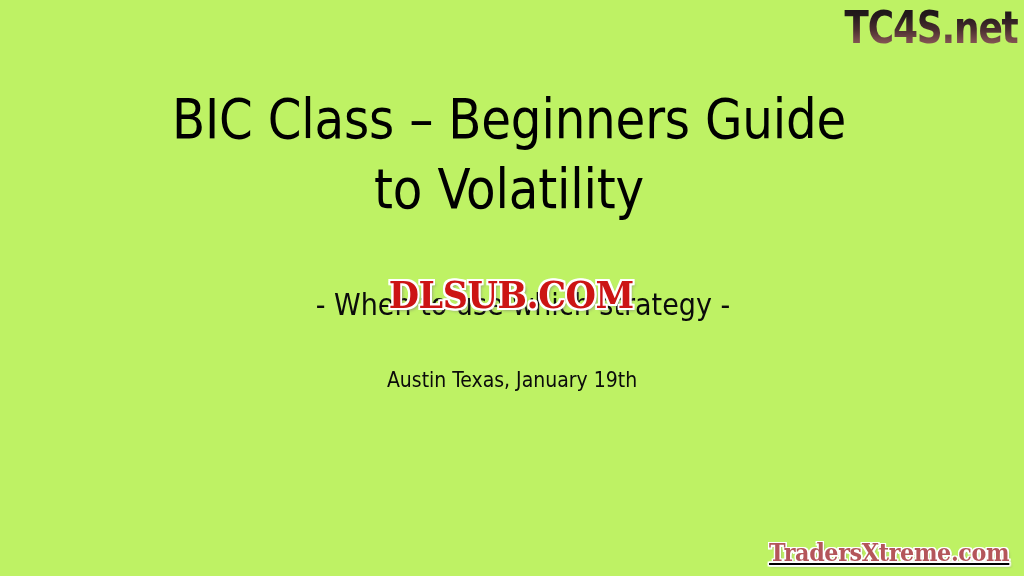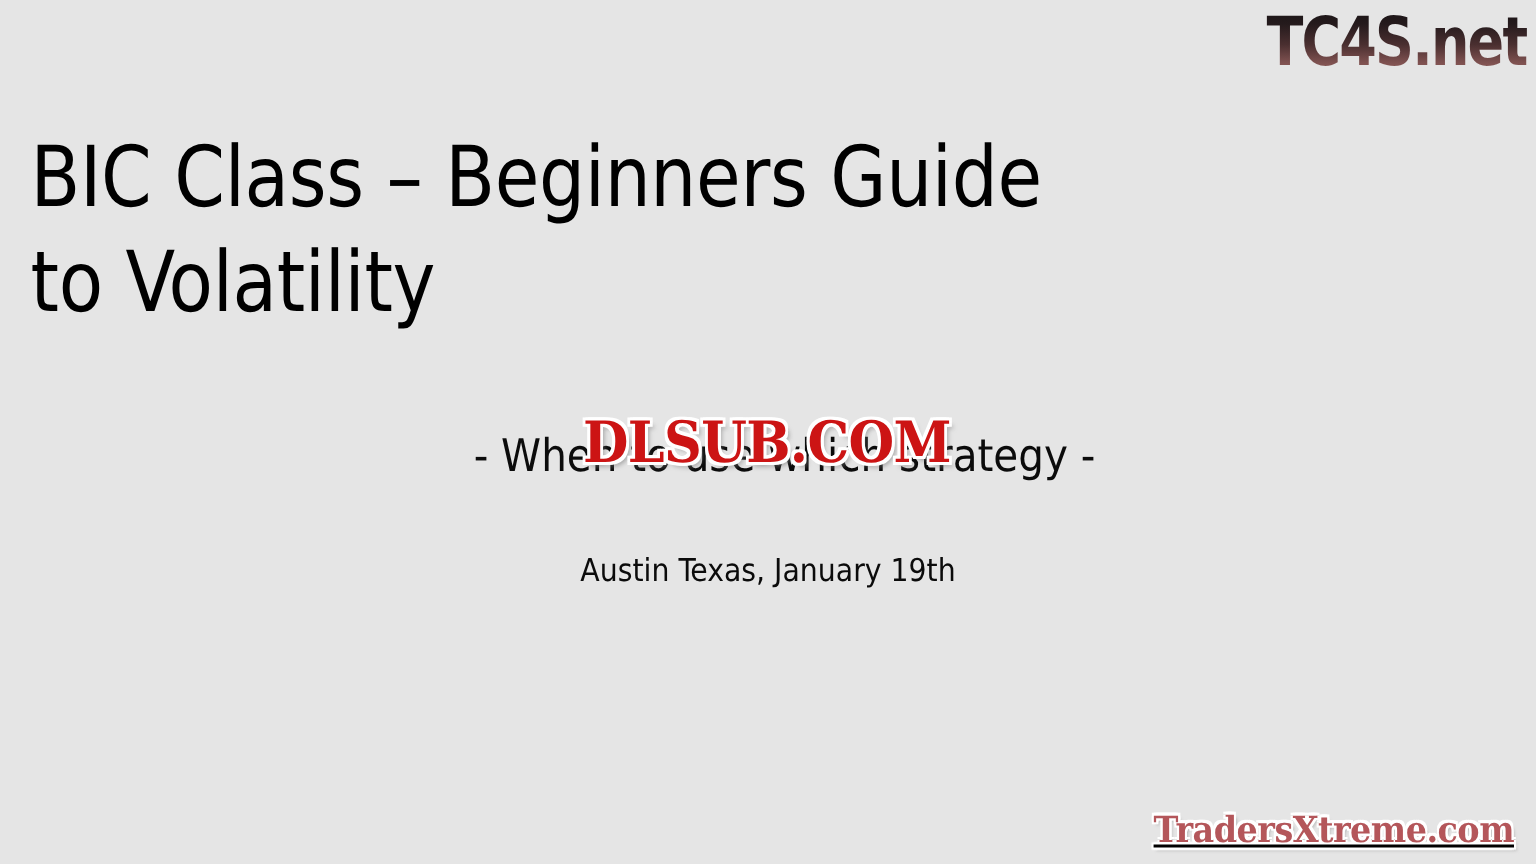--- a/index.html
+++ b/index.html
@@ -6,21 +6,21 @@
   html, body {
     margin: 0;
     padding: 0;
     background: #ffffff;
   }
 
   #slide {
     position: relative;
     width: 1024px;
     height: 576px;
-    background: #e5e5e5;
+    background: #bef264;
     overflow: hidden;
     font-family: "Liberation Sans", sans-serif;
     -webkit-font-smoothing: antialiased;
   }
 
   
   #tc4s-logo {
     position: absolute;
     left: 828px;
     top: 0px;
@@ -54,20 +54,21 @@
     -webkit-text-fill-color: transparent;
     text-shadow: none;
   }
 
   
   #title-block {
     position: absolute;
     left: 0px;
     top: 84px;
     width: 1018px;
+    text-align: center;
   }
   #title-block .title-line {
     font-family: "DejaVu Sans Condensed", "Liberation Sans Narrow", "Liberation Sans", sans-serif;
     font-weight: 400;
     font-size: 56px;
     line-height: 70px;
     letter-spacing: -0.2px;
     color: #000000;
     transform: scaleX(0.96);
     white-space: nowrap;

